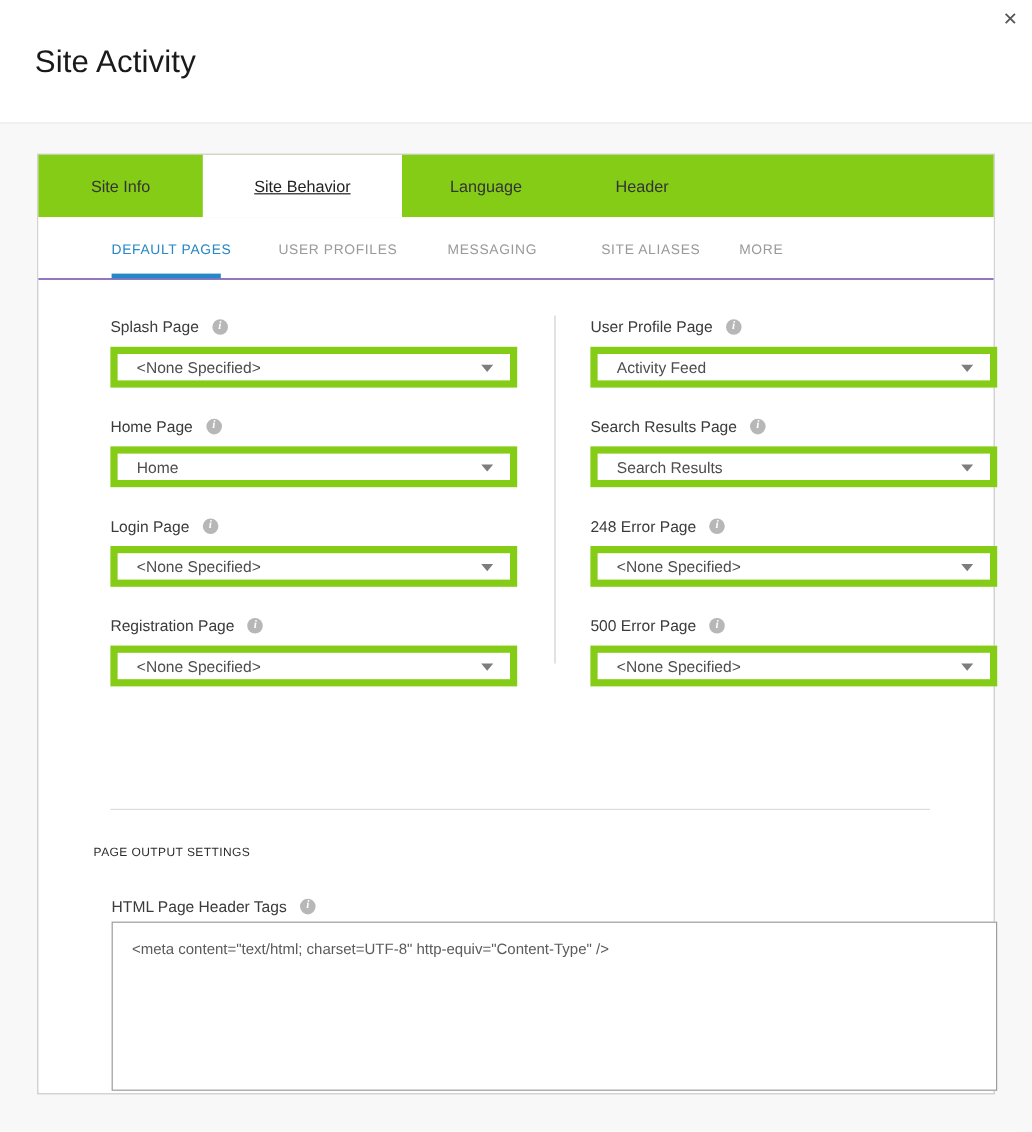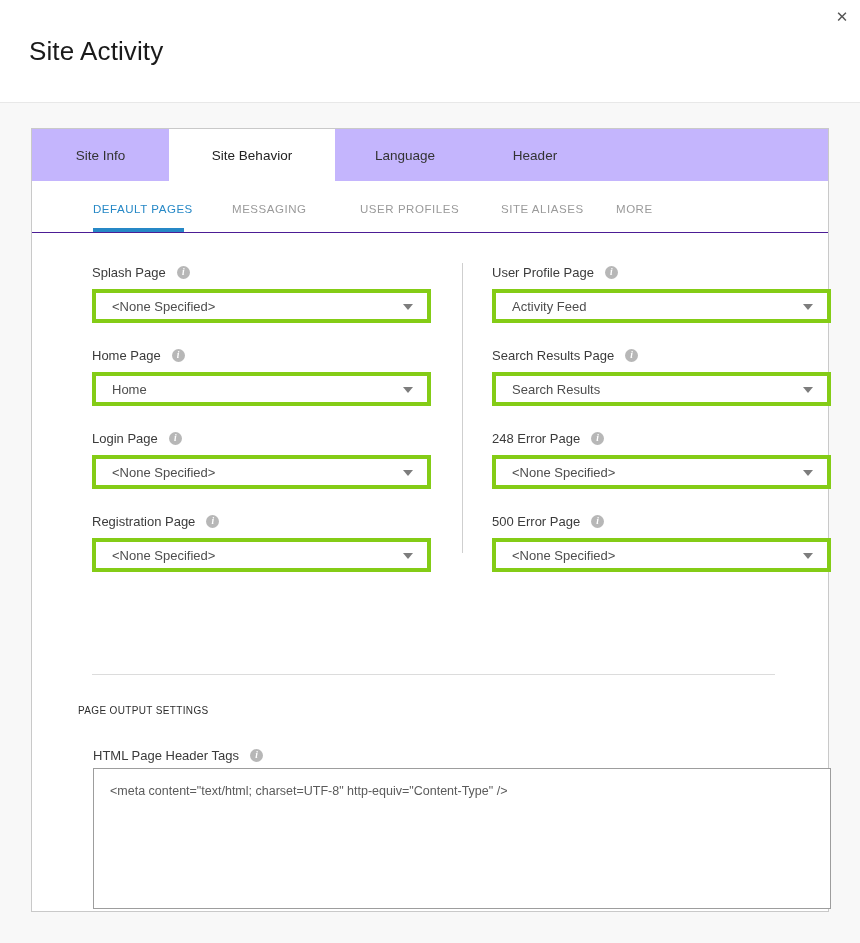--- a/index.html
+++ b/index.html
@@ -64,41 +64,42 @@
     width: 798px;
     height: 784px;
     background: #ffffff;
     border: 1px solid #c9c9c9;
   }
 
   
   .tabstrip {
     position: relative;
     height: 52px;
-    background: #c4b5fd;
+    background: #84cc16;
     display: flex;
     align-items: flex-start;
   }
   .tab {
     display: flex;
     align-items: center;
     justify-content: center;
     font-size: 13.5px;
     color: #333333;
     cursor: pointer;
     user-select: none;
     height: 52px;
   }
   .tab-site-info { width: 137px; }
   .tab-site-behavior { width: 166px; }
   .tab-language { width: 140px; }
   .tab-search { width: 120px; }
   .tab.active {
     background: #ffffff;
     color: #222222;
+    text-decoration: underline;
   }
 
   
   .subtabstrip {
     position: relative;
     height: 52px;
     background: #ffffff;
     border-bottom: 1px solid #4c1d95;
     padding-left: 61px;
     display: flex;
@@ -186,21 +187,21 @@
     font-style: italic;
     font-weight: 700;
     cursor: pointer;
     flex: 0 0 auto;
   }
 
   .select-box {
     position: relative;
     width: 339px;
     height: 34px;
-    border: 4px solid #84cc16;
+    border: 6px solid #84cc16;
     background: #ffffff;
     display: flex;
     align-items: center;
     cursor: pointer;
   }
   .select-value {
     font-size: 13px;
     color: #4d4d4d;
     padding-left: 16px;
     white-space: nowrap;
@@ -286,25 +287,25 @@
     </div>
     <div class="tab tab-search">
       <span>Header</span>
     </div>
   </div>
 
   <div class="subtabstrip">
     <div class="subtab subtab-default-pages active">
       <span>DEFAULT PAGES</span>
     </div>
+    <div class="subtab subtab-user-profiles">
+      <span>USER PROFILES</span>
+    </div>
     <div class="subtab subtab-messaging">
       <span>MESSAGING</span>
-    </div>
-    <div class="subtab subtab-user-profiles">
-      <span>USER PROFILES</span>
     </div>
     <div class="subtab subtab-site-aliases">
       <span>SITE ALIASES</span>
     </div>
     <div class="subtab subtab-more">
       <span>MORE</span>
     </div>
   </div>
 
   <div class="panel-body">

